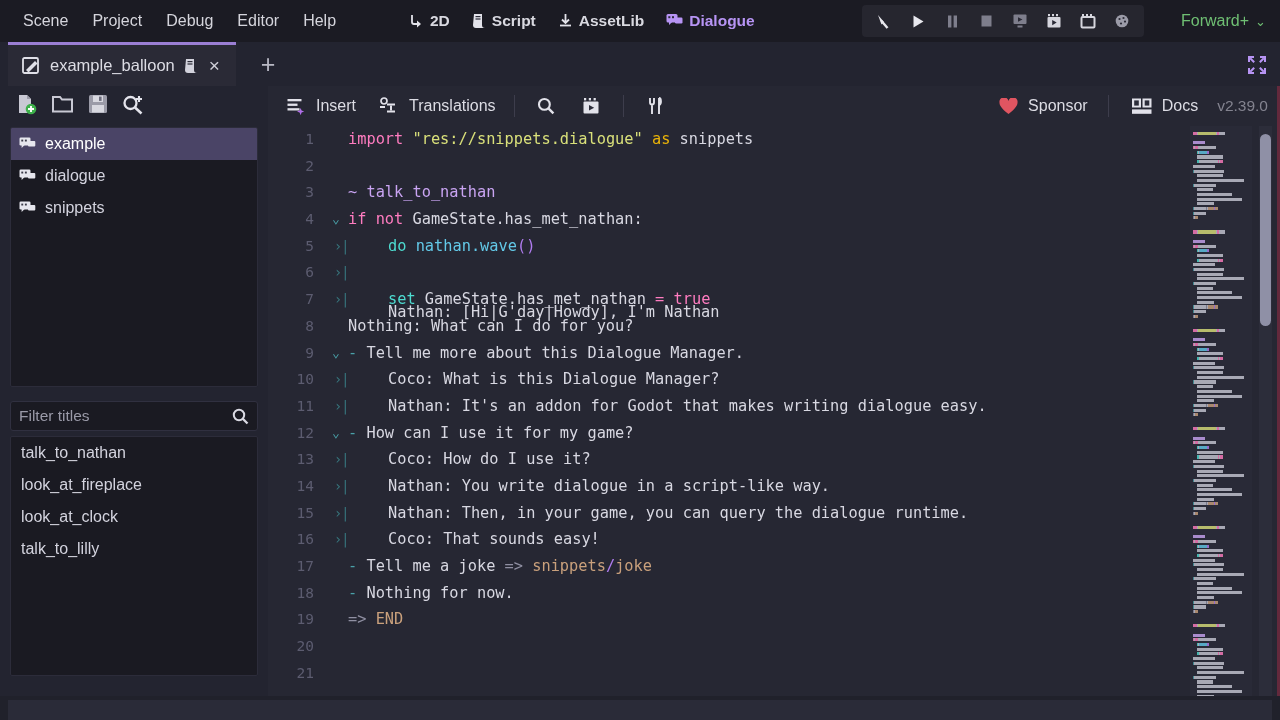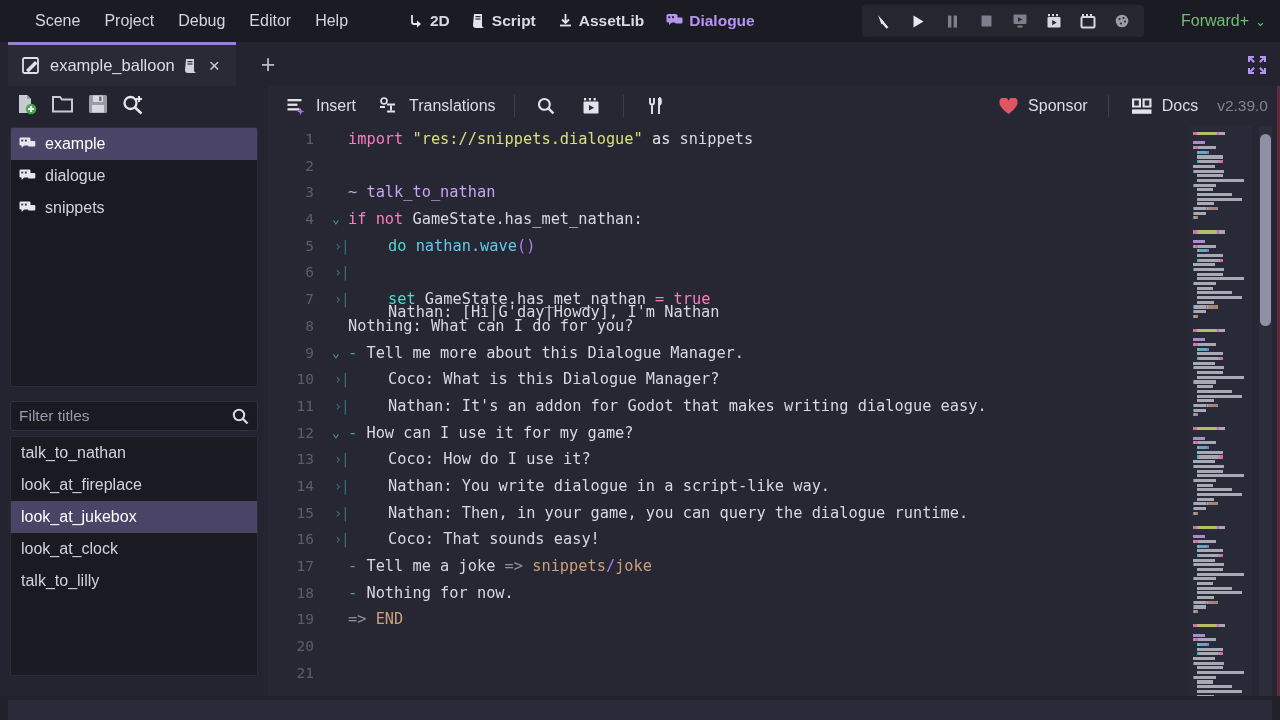--- a/index.html
+++ b/index.html
@@ -10,21 +10,21 @@
     overflow: hidden;
   }
   .app { position: relative; width: 1280px; height: 720px; background: #1d1d26; }
 
   
   .menubar {
     position: absolute; left: 0; top: 0; width: 1280px; height: 42px;
     background: #1b1b23;
     display: flex; align-items: center;
   }
-  .menu-left { display: flex; align-items: flex-end; padding-left: 24px; gap: 2px; }
+  .menu-left { display: flex; align-items: flex-end; padding-left: 12px; gap: 2px; }
   .menu-item {
     color: #d5d5dc; font-size: 16px; padding: 5px 11px; border-radius: 3px;
     cursor: default; white-space: nowrap;
   }
   .menu-center {
     position: absolute; left: 400px; top: 0; height: 42px;
     display: flex; align-items: center; gap: 4px;
   }
   .mode-btn {
     display: flex; align-items: center; gap: 6px;
@@ -139,21 +139,21 @@
     color: #4aa0a8; font-size: 13px;
   }
   .ind {
     position: absolute; left: 66px; color: #37767e; font-size: 13.5px; letter-spacing: -1px;
   }
   .txt { position: absolute; left: 80px; color: #d8d8e2; }
 
   
   .k-import { color: #ff7cc0; }
   .k-str    { color: #d9e07a; }
-  .k-as     { color: #e5e5e5; }
+  .k-as     { color: #eab308; }
   .k-title  { color: #c9a4f2; }
   .k-kw     { color: #ff7cc0; }
   .k-do     { color: #4ddbd0; }
   .k-fn     { color: #63c9e8; }
   .k-paren  { color: #b07cf0; }
   .k-dash   { color: #4aa0a8; }
   .k-arrow  { color: #8f8fa2; }
   .k-goto   { color: #c9a07c; }
   .k-slash  { color: #b07cf0; }
   .k-plain  { color: #d8d8e2; }
@@ -416,23 +416,20 @@
           </svg>
       </span>
     </div>
 
     <div class="list-panel" style="height:240px">
       <div class="list-row titles">
         <span>talk_to_nathan</span>
       </div>
       <div class="list-row titles">
         <span>look_at_fireplace</span>
-      </div>
-      <div class="list-row titles sel">
-        <span>look_at_jukebox</span>
       </div>
       <div class="list-row titles">
         <span>look_at_clock</span>
       </div>
       <div class="list-row titles">
         <span>talk_to_lilly</span>
       </div>
     </div>
   </div>
 

